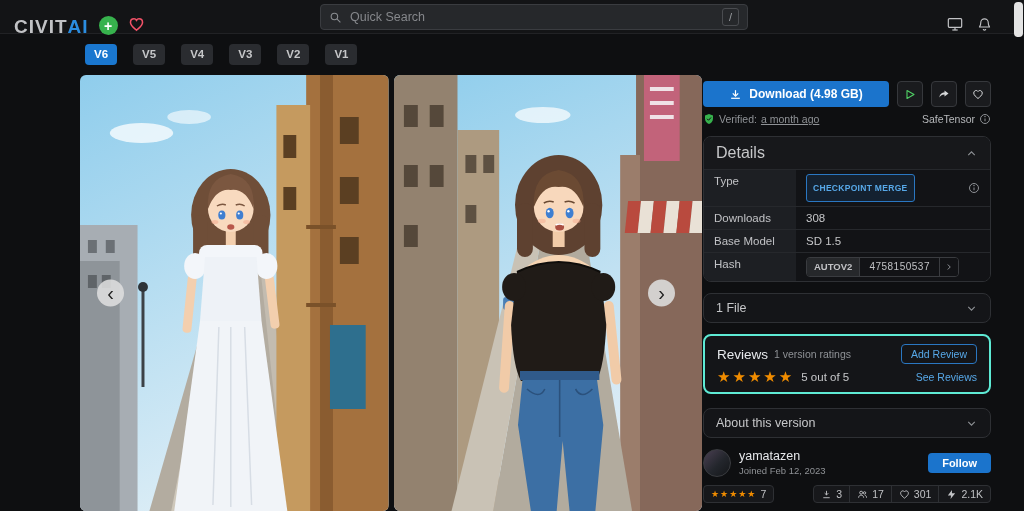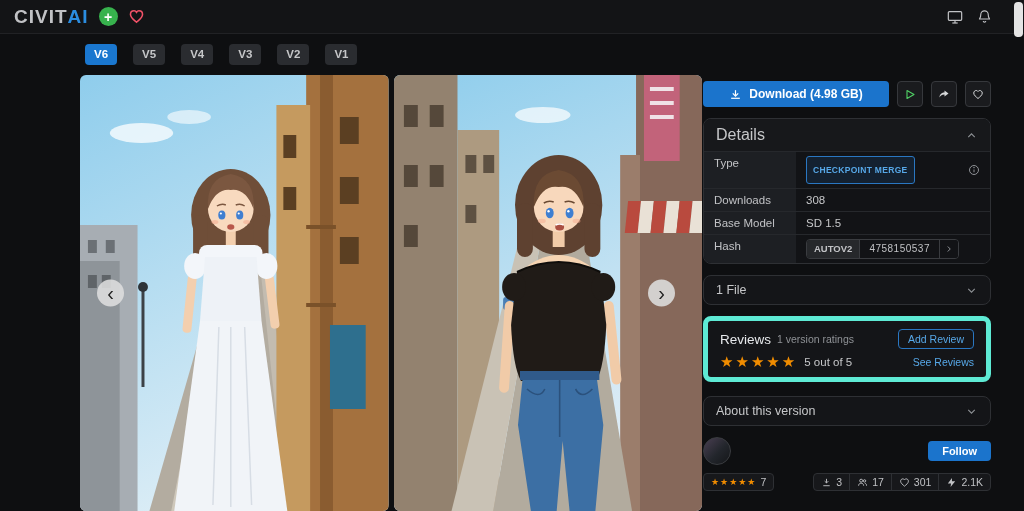--- a/index.html
+++ b/index.html
@@ -1,22 +1,22 @@
 <!DOCTYPE html>
 <html><head>
 <meta charset="utf-8">
 <style>
   html,body{margin:0;padding:0;background:#0e0f11;}
   .page{position:relative;width:1024px;height:511px;background:#0e0f11;overflow:hidden;
         font-family:"Liberation Sans", sans-serif;color:#c1c2c5;}
 
   
   .navbar{position:absolute;top:0;left:0;right:0;height:34px;background:#131416;
-          border-bottom:1px solid #212225;display:flex;align-items:center;gap:10px;
-          padding:8px 14px;box-sizing:border-box;z-index:5;}
+          border-bottom:1px solid #212225;display:flex;align-items:flex-start;gap:10px;
+          padding:16px 14px;box-sizing:border-box;z-index:5;}
   .logo{font-weight:bold;font-size:19px;letter-spacing:1px;display:flex;cursor:pointer;}
   .logo-ai{color:#2b8de0;}
   .plus-btn{width:19px;height:19px;border-radius:50%;background:#37b24d;color:#fff;
             font-size:14px;font-weight:bold;display:flex;align-items:center;justify-content:center;
             border:none;line-height:1;padding:0;cursor:pointer;}
   .nav-heart{display:flex;align-items:center;cursor:pointer;}
   .search{position:absolute;left:320px;top:4px;width:428px;height:26px;background:#26282b;
           border:1px solid #3a3c40;border-radius:4px;display:flex;align-items:center;
           padding:0 8px;gap:6px;box-sizing:border-box;}
   .search-input{flex:1;background:transparent;border:none;outline:none;color:#cfd1d3;font-size:12.5px;min-width:0;}
@@ -68,21 +68,21 @@
   .hash-group{display:flex;align-items:stretch;border:1px solid #3a3c40;border-radius:4px;overflow:hidden;height:18px;line-height:18px;}
   .hash-type{padding:0 7px;font-size:9.5px;font-weight:bold;color:#c1c2c5;background:#26282b;border-right:1px solid #3a3c40;}
   .hash-value{padding:0 9px;font-size:10px;color:#c1c2c5;background:#121316;border-right:1px solid #3a3c40;letter-spacing:0.5px;}
   .hash-expand{width:18px;display:flex;align-items:center;justify-content:center;cursor:pointer;background:#121316;}
 
   .simple-card{border:1px solid #2e3034;border-radius:8px;margin-top:11px;padding:7px 12px;display:flex;
                justify-content:space-between;align-items:center;font-size:12.5px;color:#c6c7c9;
                background:#141518;cursor:pointer;}
   .about-card{margin-top:14px;}
 
-  .reviews-card{border:5px solid #5eead4;border-radius:8px;margin-top:11px;padding:8px 12px;background:#141518;}
+  .reviews-card{border:2px solid #5eead4;border-radius:8px;margin-top:11px;padding:8px 12px;background:#141518;}
   .reviews-top{display:flex;align-items:center;}
   .reviews-title{font-size:13.5px;color:#e7e9ec;margin-right:6px;}
   .reviews-sub{font-size:10.5px;color:#8f9296;}
   .add-review{margin-left:auto;border:1px solid #2a77c2;color:#57a8e8;background:transparent;
               font-size:10.5px;border-radius:4px;padding:3px 9px;cursor:pointer;}
   .reviews-bottom{display:flex;align-items:center;margin-top:5px;gap:7px;}
   .stars{color:#f08c00;font-size:15px;letter-spacing:2px;line-height:1;}
   .rating-text{font-size:11.5px;color:#c6c7c9;}
   .see-reviews{margin-left:auto;color:#57a8e8;font-size:10.5px;cursor:pointer;}
 
@@ -116,20 +116,30 @@
     </div>
     <button class="plus-btn">
       <span>+</span>
     </button>
     <span class="nav-heart">
       <svg viewBox="0 0 24 24" width="17" height="17" fill="none" stroke="#f25268" stroke-width="2.2">
         <path d="M12 20 C8 16.5 3.5 13.5 3.5 9 C3.5 6.2 5.7 4 8.5 4 C10 4 11.3 4.8 12 6 C12.7 4.8 14 4 15.5 4 C18.3 4 20.5 6.2 20.5 9 C20.5 13.5 16 16.5 12 20 Z"></path>
       </svg>
     </span>
 
+    <div class="search">
+      <span style="display:flex;">
+        <svg viewBox="0 0 24 24" width="13" height="13" fill="none" stroke="#8a8d91" stroke-width="2">
+          <circle cx="10" cy="10" r="6"></circle>
+            <line x1="15" y1="15" x2="21" y2="21"></line>
+        </svg>
+      </span>
+      <input class="search-input" placeholder="Quick Search" style="">
+      <span class="search-key">/</span>
+    </div>
 
     <div class="nav-right">
       <span style="display:flex;">
         <svg viewBox="0 0 24 24" width="16" height="16" fill="none" stroke="#c1c2c5" stroke-width="1.8">
           <rect x="2" y="4" width="20" height="13" rx="1.5"></rect>
             <line x1="8" y1="21" x2="16" y2="21"></line>
             <line x1="12" y1="17" x2="12" y2="21"></line>
         </svg>
       </span>
       <span style="display:flex;">
@@ -328,20 +338,40 @@
           <path d="M13 5 L21 11 L13 17 V13 C7 13 4 16 3 19 C3 12 8 9 13 9 Z"></path>
         </svg>
       </button>
       <button class="icon-btn">
         <svg viewBox="0 0 24 24" width="13" height="13" fill="none" stroke="#d6d8da" stroke-width="2">
           <path d="M12 20 C8 16.5 3.5 13.5 3.5 9 C3.5 6.2 5.7 4 8.5 4 C10 4 11.3 4.8 12 6 C12.7 4.8 14 4 15.5 4 C18.3 4 20.5 6.2 20.5 9 C20.5 13.5 16 16.5 12 20 Z"></path>
         </svg>
       </button>
     </div>
 
+    <div class="verified-row">
+      <span style="display:flex;">
+        <svg viewBox="0 0 24 24" width="12" height="12" fill="#37b24d">
+          <path d="M12 2 L20 5 V11 C20 16.5 16.5 20.5 12 22 C7.5 20.5 4 16.5 4 11 V5 Z"></path>
+          <polyline points="8,11.5 11,14.5 16,9" fill="none" stroke="#0e0f11" stroke-width="2"></polyline>
+        </svg>
+      </span>
+      <span>Verified:</span>
+      <span class="verified-time">a month ago</span>
+      <span class="format">
+        <span>SafeTensor</span>
+        <span style="display:flex;">
+          <svg viewBox="0 0 24 24" width="12" height="12" fill="none" stroke="#8f9296" stroke-width="2">
+            <circle cx="12" cy="12" r="9"></circle>
+              <line x1="12" y1="11" x2="12" y2="16.5"></line>
+              <circle cx="12" cy="7.5" r="0.6" fill="#8f9296"></circle>
+          </svg>
+        </span>
+      </span>
+    </div>
 
     <div class="card">
       <div class="card-header">
         <span>Details</span>
         <span style="display:flex;">
           <svg viewBox="0 0 24 24" width="13" height="13" fill="none" stroke="#8f9296" stroke-width="2">
               <polyline points="6,15 12,9 18,15"></polyline>
             </svg>
         </span>
       </div>
@@ -409,20 +439,24 @@
       <span style="display:flex;">
         <svg viewBox="0 0 24 24" width="13" height="13" fill="none" stroke="#8f9296" stroke-width="2">
             <polyline points="6,9 12,15 18,9"></polyline>
           </svg>
       </span>
     </div>
 
     <div class="creator">
       <div class="creator-top">
         <div class="avatar"></div>
+        <div class="creator-info">
+          <span class="creator-name">yamatazen</span>
+          <span class="creator-joined">Joined Feb 12, 2023</span>
+        </div>
         <button class="follow-btn">Follow</button>
       </div>
       <div class="creator-stats">
         <span class="stat-badge">
           <span class="mini-stars"><span>★</span><span>★</span><span>★</span><span>★</span><span>★</span></span>
           <span>7</span>
         </span>
         <span class="stat-group">
           <span class="stat-seg">
             <svg viewBox="0 0 24 24" width="11" height="11" fill="none" stroke="#c1c2c5" stroke-width="2">

